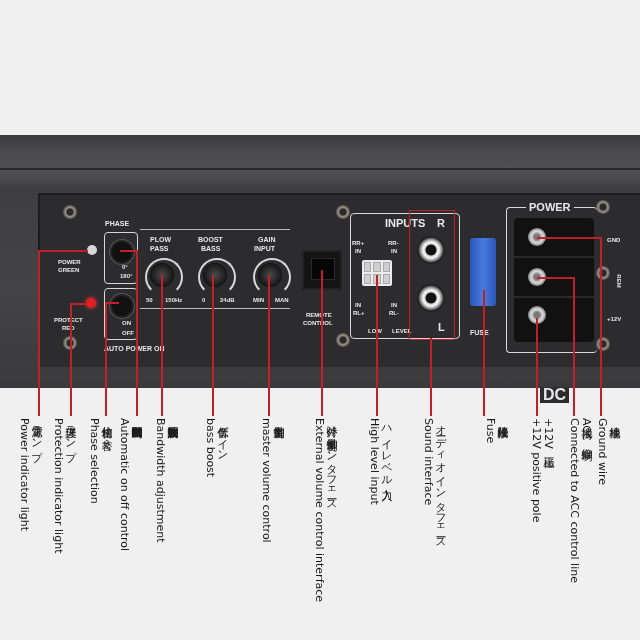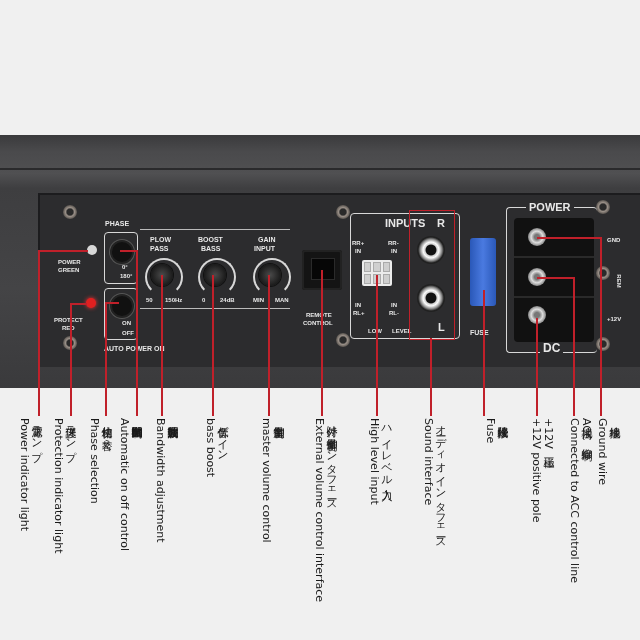--- a/index.html
+++ b/index.html
@@ -6,21 +6,21 @@
   body{width:640px;height:640px;background:#f0f0f0;position:relative;overflow:hidden;font-family:"DejaVu Sans",sans-serif;}
   .amp-top{position:absolute;left:0;top:135px;width:640px;height:55px;background:linear-gradient(#3a3a3c,#4a4a4c 30%,#505052 70%,#3c3c3e);}
   .amp-top .groove{position:absolute;left:0;right:0;top:33px;height:2px;background:#2a2a2c;}
   .amp-body{position:absolute;left:0;top:188px;width:640px;height:200px;background:linear-gradient(#3e3e40,#444446 50%,#3a3a3c);}
   .panel{position:absolute;left:38px;top:193px;width:602px;height:172px;background:#2c2c2e;border-top:2px solid #1c1c1e;border-left:2px solid #1c1c1e;}
   .screw{position:absolute;width:14px;height:14px;border-radius:50%;background:radial-gradient(#2a2a2a 30%,#9a9088 45%,#5a5550 70%,#2a2a2a);}
   .lbl{position:absolute;color:#e8e8e8;font-family:"Liberation Sans",sans-serif;font-weight:bold;white-space:nowrap;line-height:1;}
   .s7{font-size:7px;}
   .s6{font-size:6px;}
   .s11{font-size:11px;}
-  .s12{font-size:12px;}
+  .s12{font-size:16px;margin-top:45px;}
   .box{position:absolute;border:1.5px solid #d8d8d8;border-radius:4px;}
   .switch{position:absolute;width:20px;height:20px;border-radius:50%;background:#111;border:2px solid #222;box-shadow:0 0 0 1px #555;}
   .knob{position:absolute;width:22px;height:22px;border-radius:50%;background:radial-gradient(#4a4a4a,#1a1a1a 70%);box-shadow:0 0 0 1px #111;}
   .arc{position:absolute;width:34px;height:34px;border-radius:50%;border:2px solid #d8d8d8;border-bottom-color:transparent;}
   .led{position:absolute;width:10px;height:10px;border-radius:50%;}
   .rj{position:absolute;left:302px;top:250px;width:40px;height:40px;background:#141414;border-radius:3px;box-shadow:inset 0 0 0 2px #222;}
   .rj:after{content:"";position:absolute;left:9px;top:8px;width:22px;height:20px;background:#060606;border:1px solid #2a2a2a;}
   .molex{position:absolute;left:362px;top:260px;width:30px;height:26px;background:#ececec;border-radius:2px;display:grid;grid-template-columns:repeat(3,1fr);gap:2px;padding:2px;box-sizing:border-box;}
   .molex i{background:#cfcfcf;border:1px solid #aaa;}
   .rca{position:absolute;width:28px;height:28px;border-radius:50%;background:radial-gradient(#111 25%,#d0d0d0 30%,#fafafa 40%,#888 55%,#222 65%,#111);}

